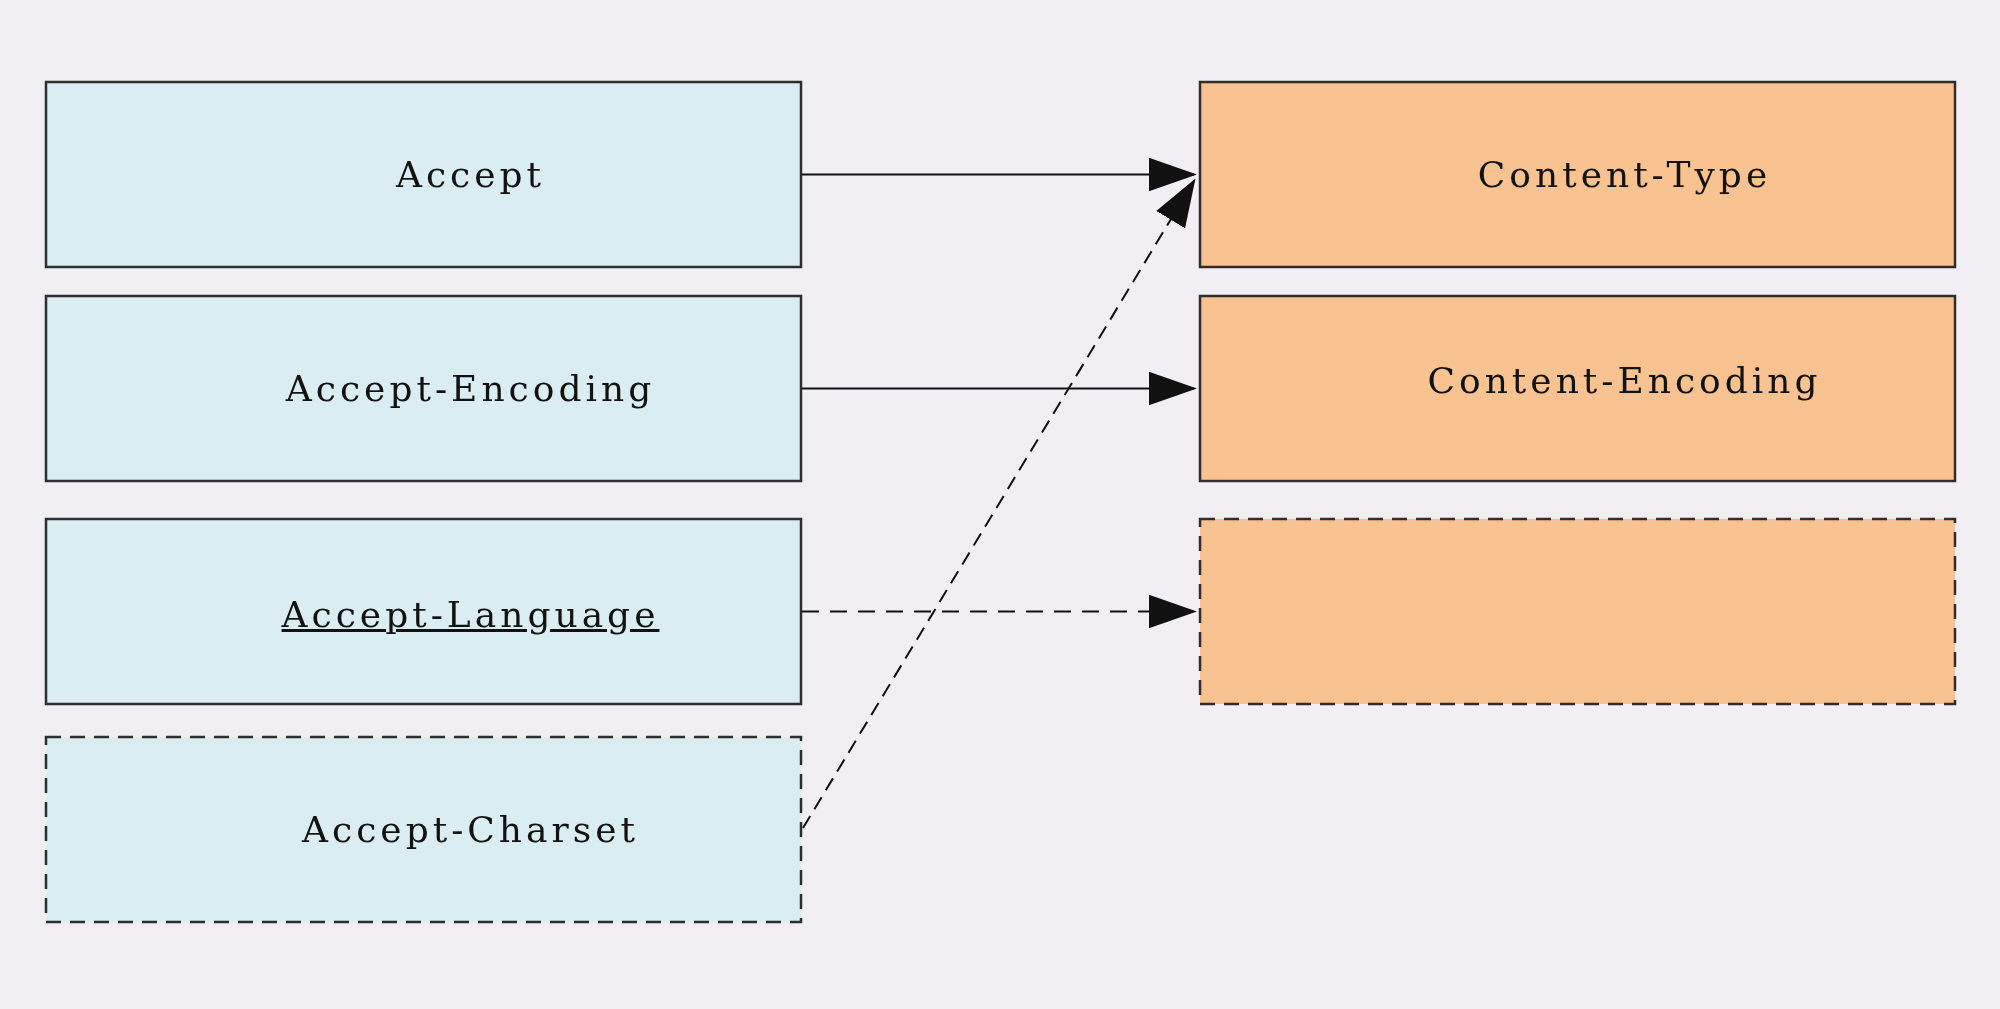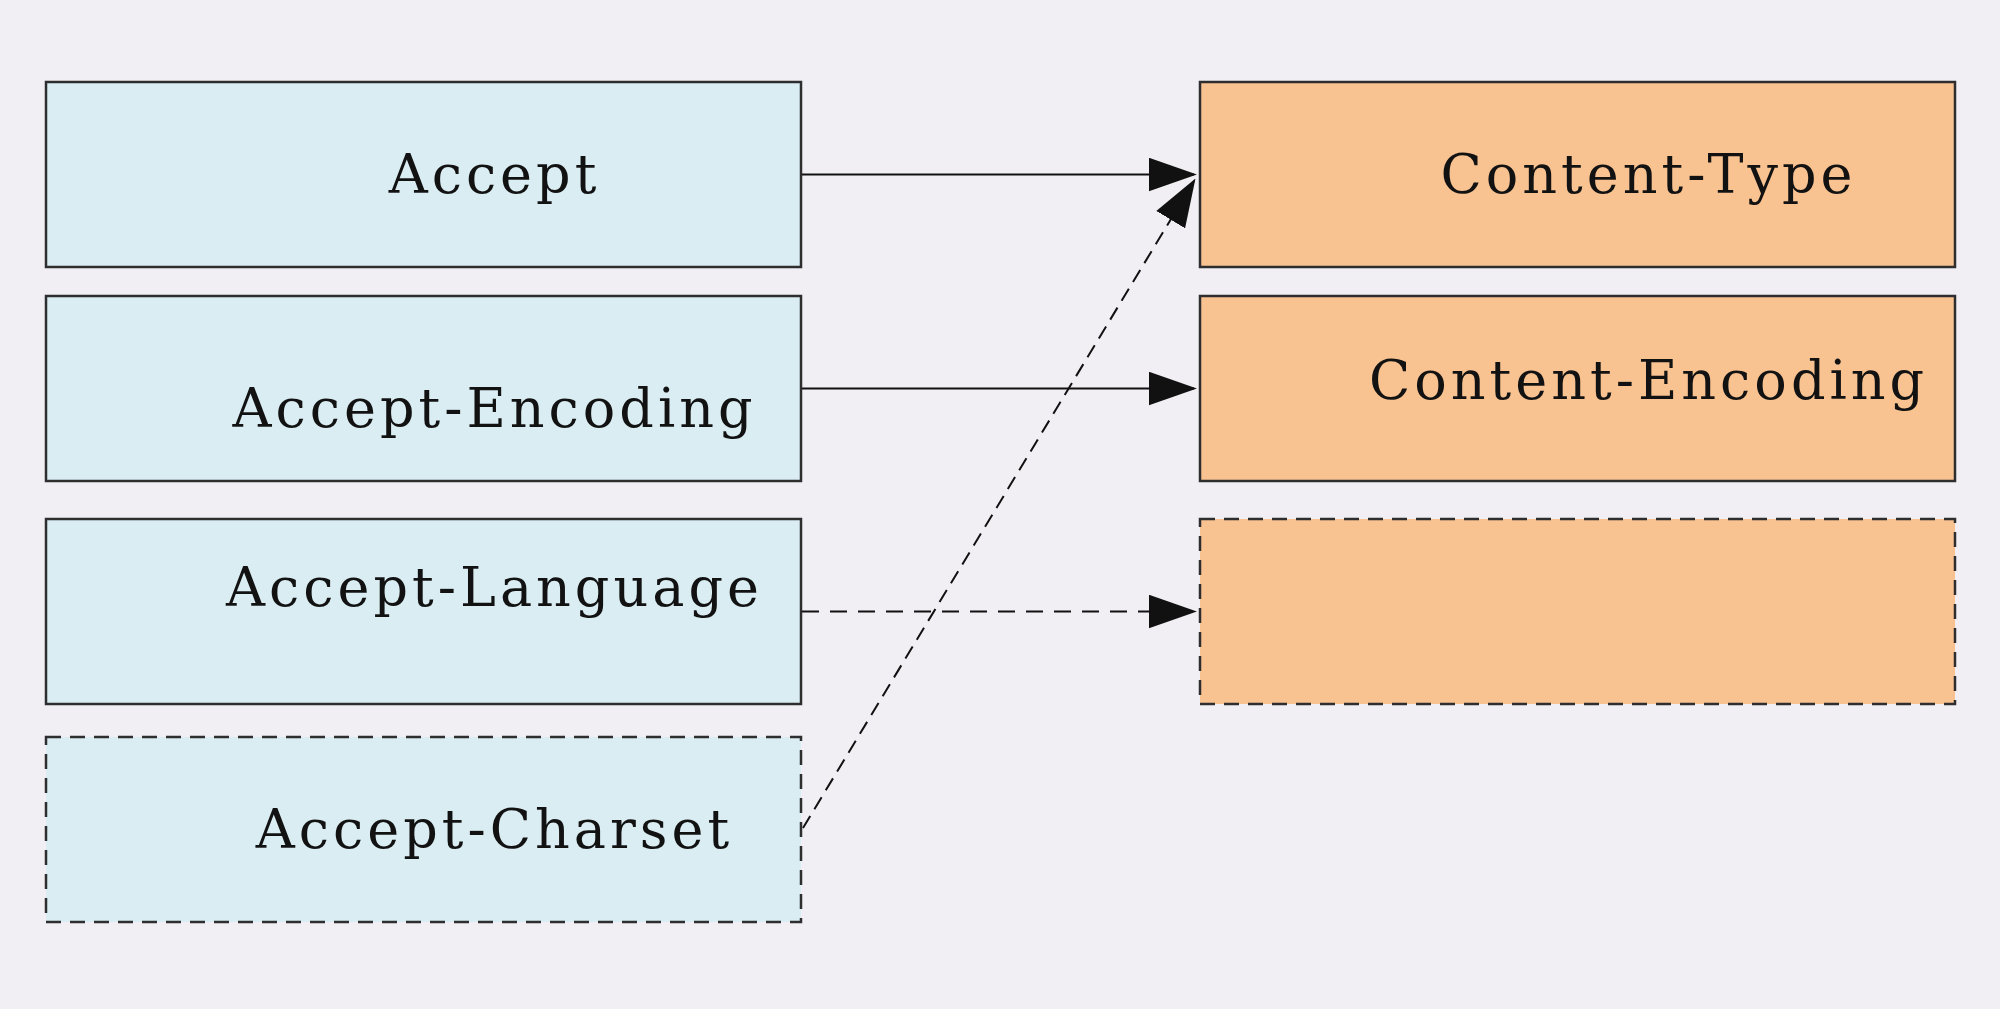--- a/index.html
+++ b/index.html
@@ -26,31 +26,30 @@
     height: 1009px;
     display: block;
   }
   .node-label {
     position: absolute;
     width: 849px;
     height: 185px;
     display: flex;
     align-items: center;
     justify-content: center;
-    font-size: 54px;
+    font-size: 36px;
     letter-spacing: 4px;
     color: #121212;
     white-space: nowrap;
     pointer-events: none;
-    padding-left: 24px;
   }
   
   .l0 { left: 46px;  top: 82px; }
-  .l1 { left: 46px;  top: 296px; margin-top: 20px; }
-  .l2 { left: 46px;  top: 495px; }
+  .l1 { left: 46px;  top: 296px; }
+  .l2 { left: 46px;  top: 522px; text-decoration: underline; }
   .l3 { left: 46px;  top: 737px; }
   
   .r0 { left: 1200px; top: 82px; }
   .r1 { left: 1200px; top: 288px; }
   .r2 { left: 1200px; top: 519px; }
 </style>
 </head>
 <body>
 
 <div class="stage">

